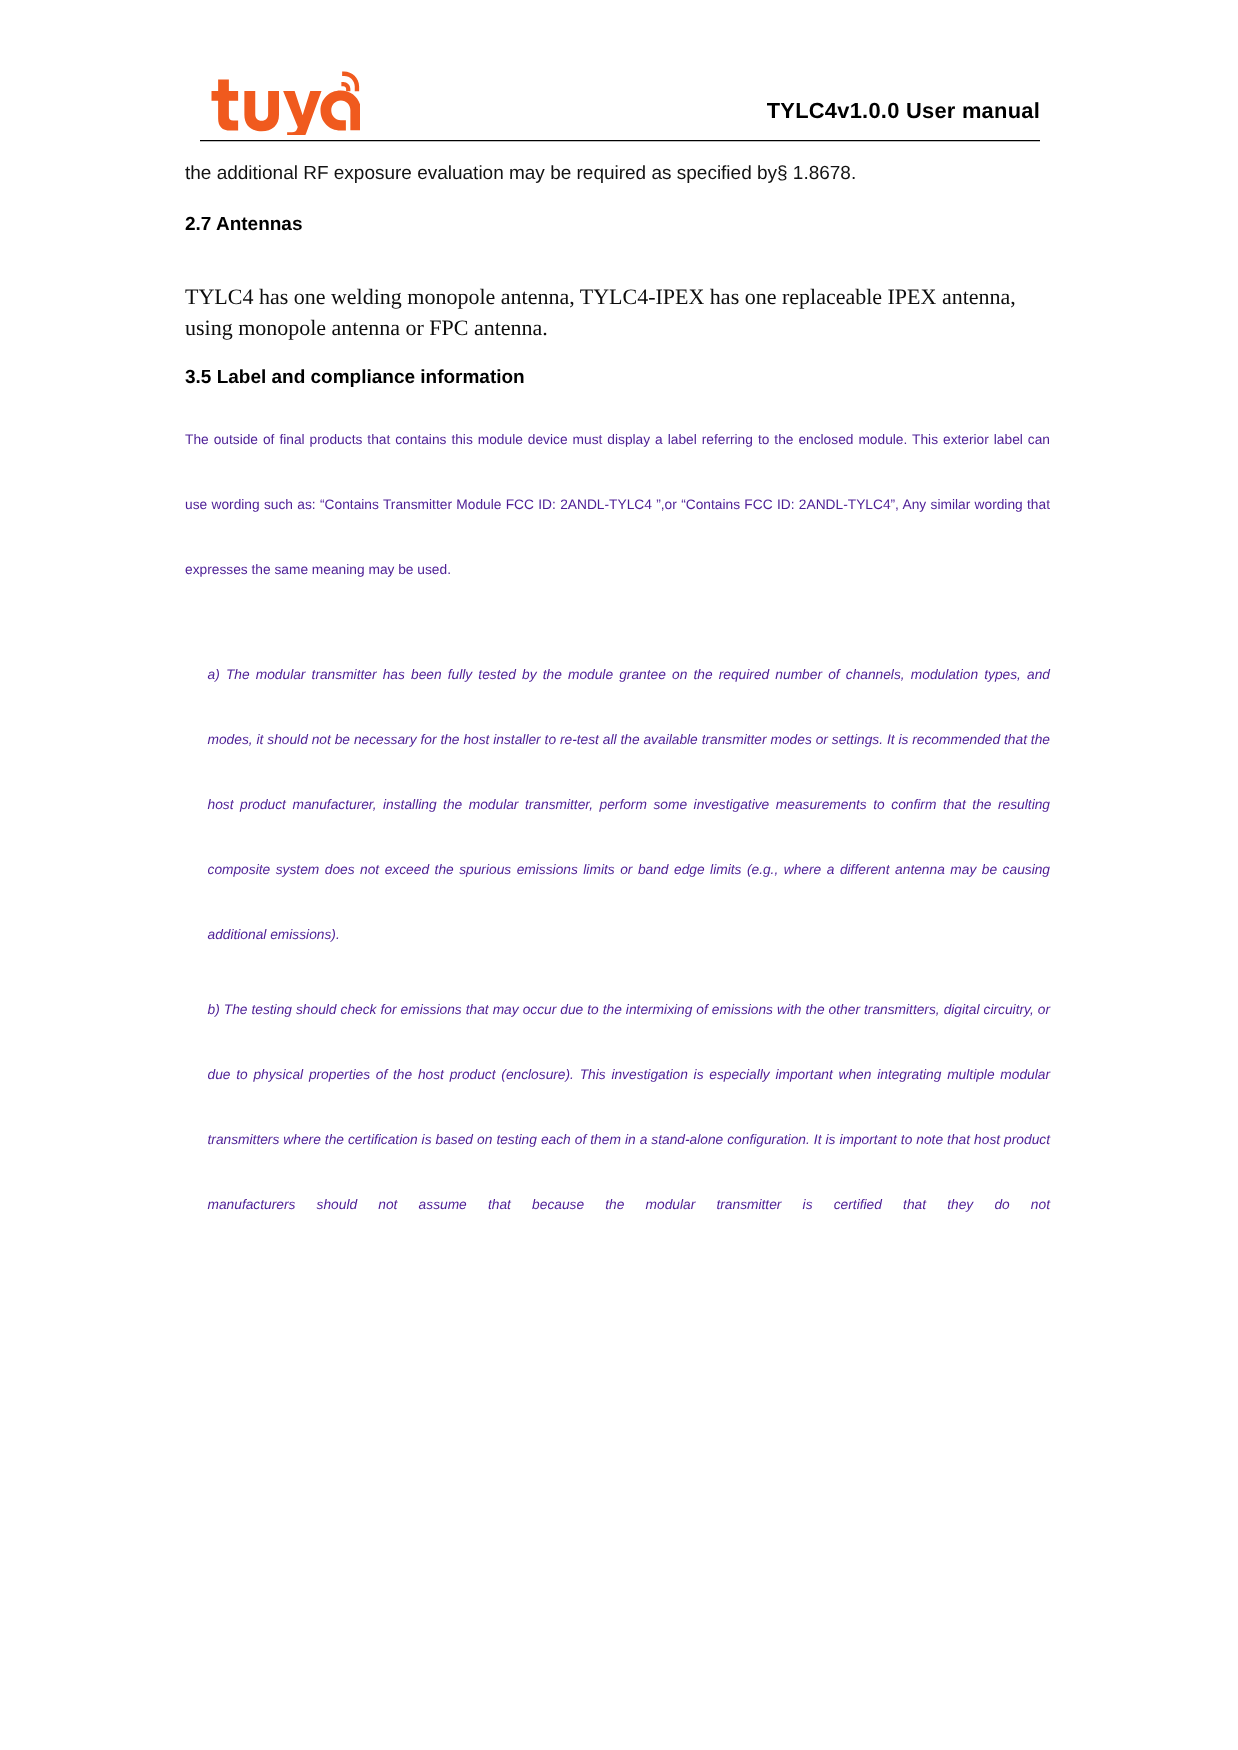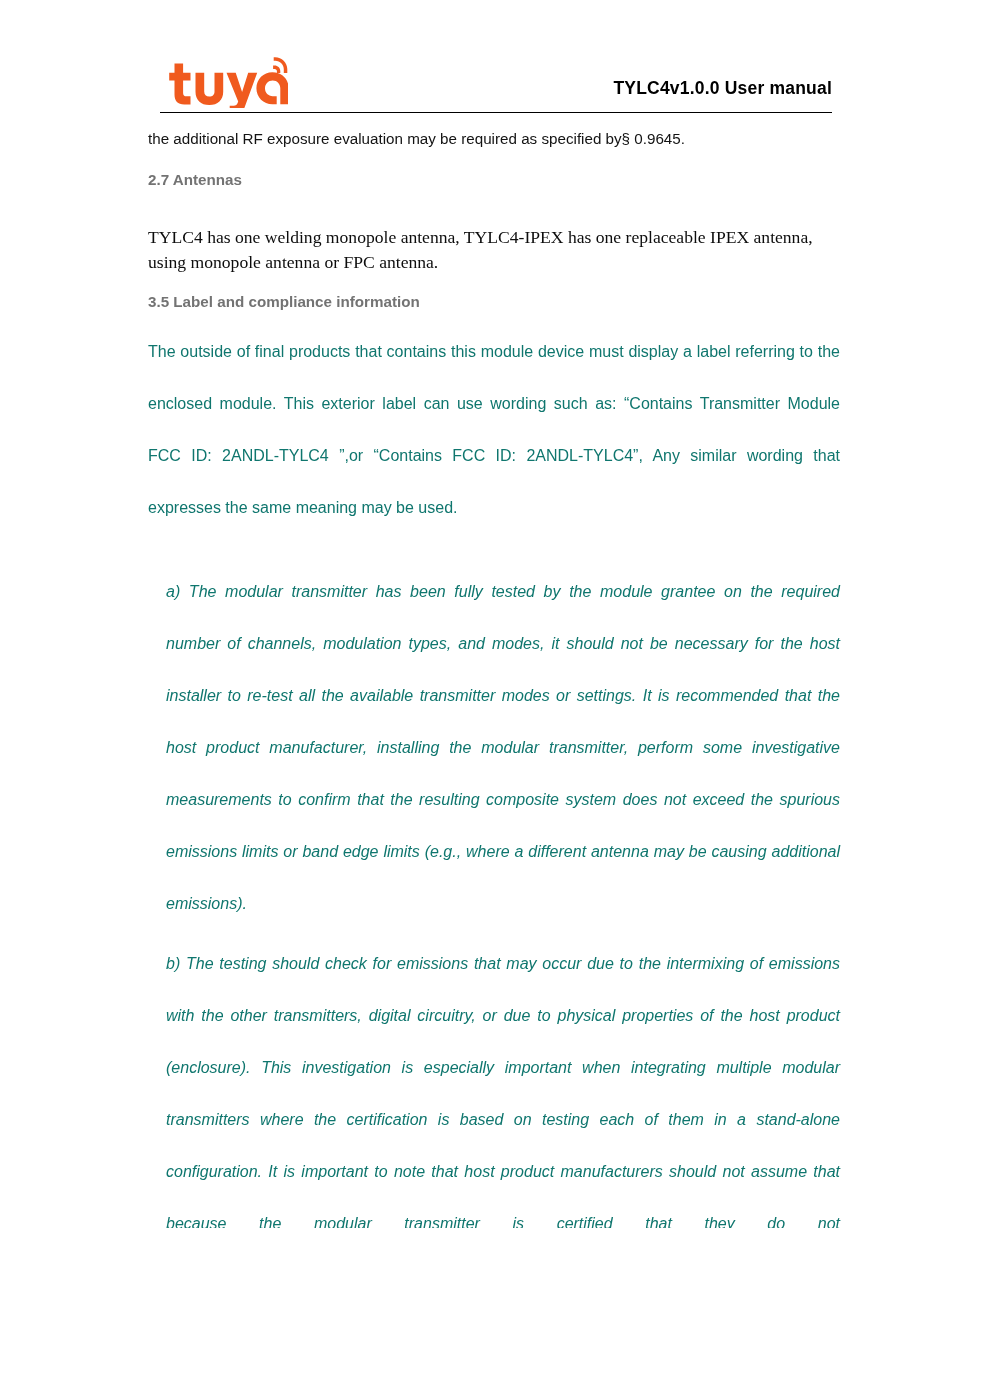--- a/index.html
+++ b/index.html
@@ -79,31 +79,31 @@
     text-align: left;
     color: #0d0d0d;
     margin-top: 18px;
   }
 
   .heading {
     font-family: "Liberation Sans", sans-serif;
     font-size: 15.2px;
     font-weight: bold;
     line-height: 20px;
-    color: #737373;
+    color: #000000;
   }
 
   
   .para-justify {
     font-family: "Liberation Sans", sans-serif;
-    font-size: 16px;
+    font-size: 11px;
     line-height: 52px;
     text-align: justify;
     text-justify: inter-word;
-    color: #0f766e;
+    color: #4c1d95;
   }
   .para-justify.last-flush::after {
     content: "";
     display: inline-block;
     width: 100%;
   }
   .indent {
     padding-left: 18px;
     font-style: italic;
   }
@@ -148,21 +148,21 @@
       </svg>
     </div>
 
     <div class="header-title">TYLC4v1.0.0 User manual</div>
 
     <div class="header-rule"></div>
   </div>
 
   <div class="content">
 
-    <p class="para-sans">the additional RF exposure evaluation may be required as specified by§ 0.9645.</p>
+    <p class="para-sans">the additional RF exposure evaluation may be required as specified by§ 1.8678.</p>
 
     <div class="sp-1"></div>
 
     <h3 class="heading">2.7 Antennas</h3>
 
     <div class="sp-2"></div>
 
     <p class="para-serif">TYLC4 has one welding  monopole antenna, TYLC4-IPEX has one replaceable IPEX antenna, using monopole antenna or FPC antenna.</p>
 
     <div class="sp-3"></div>

